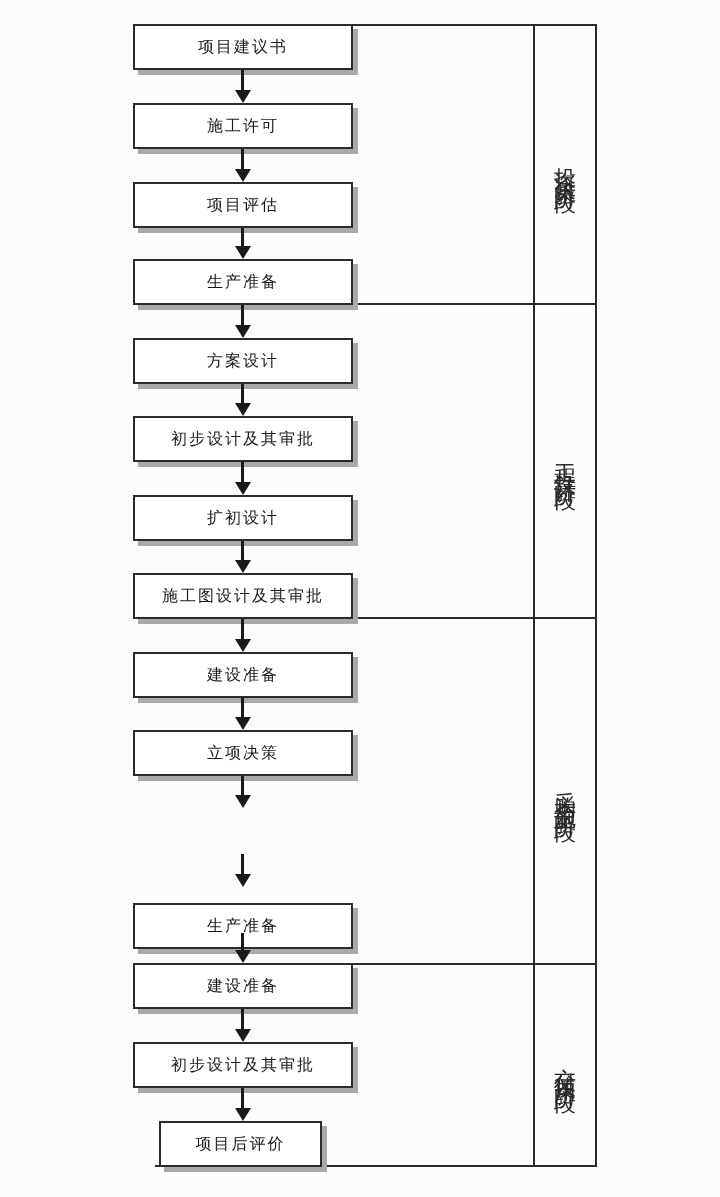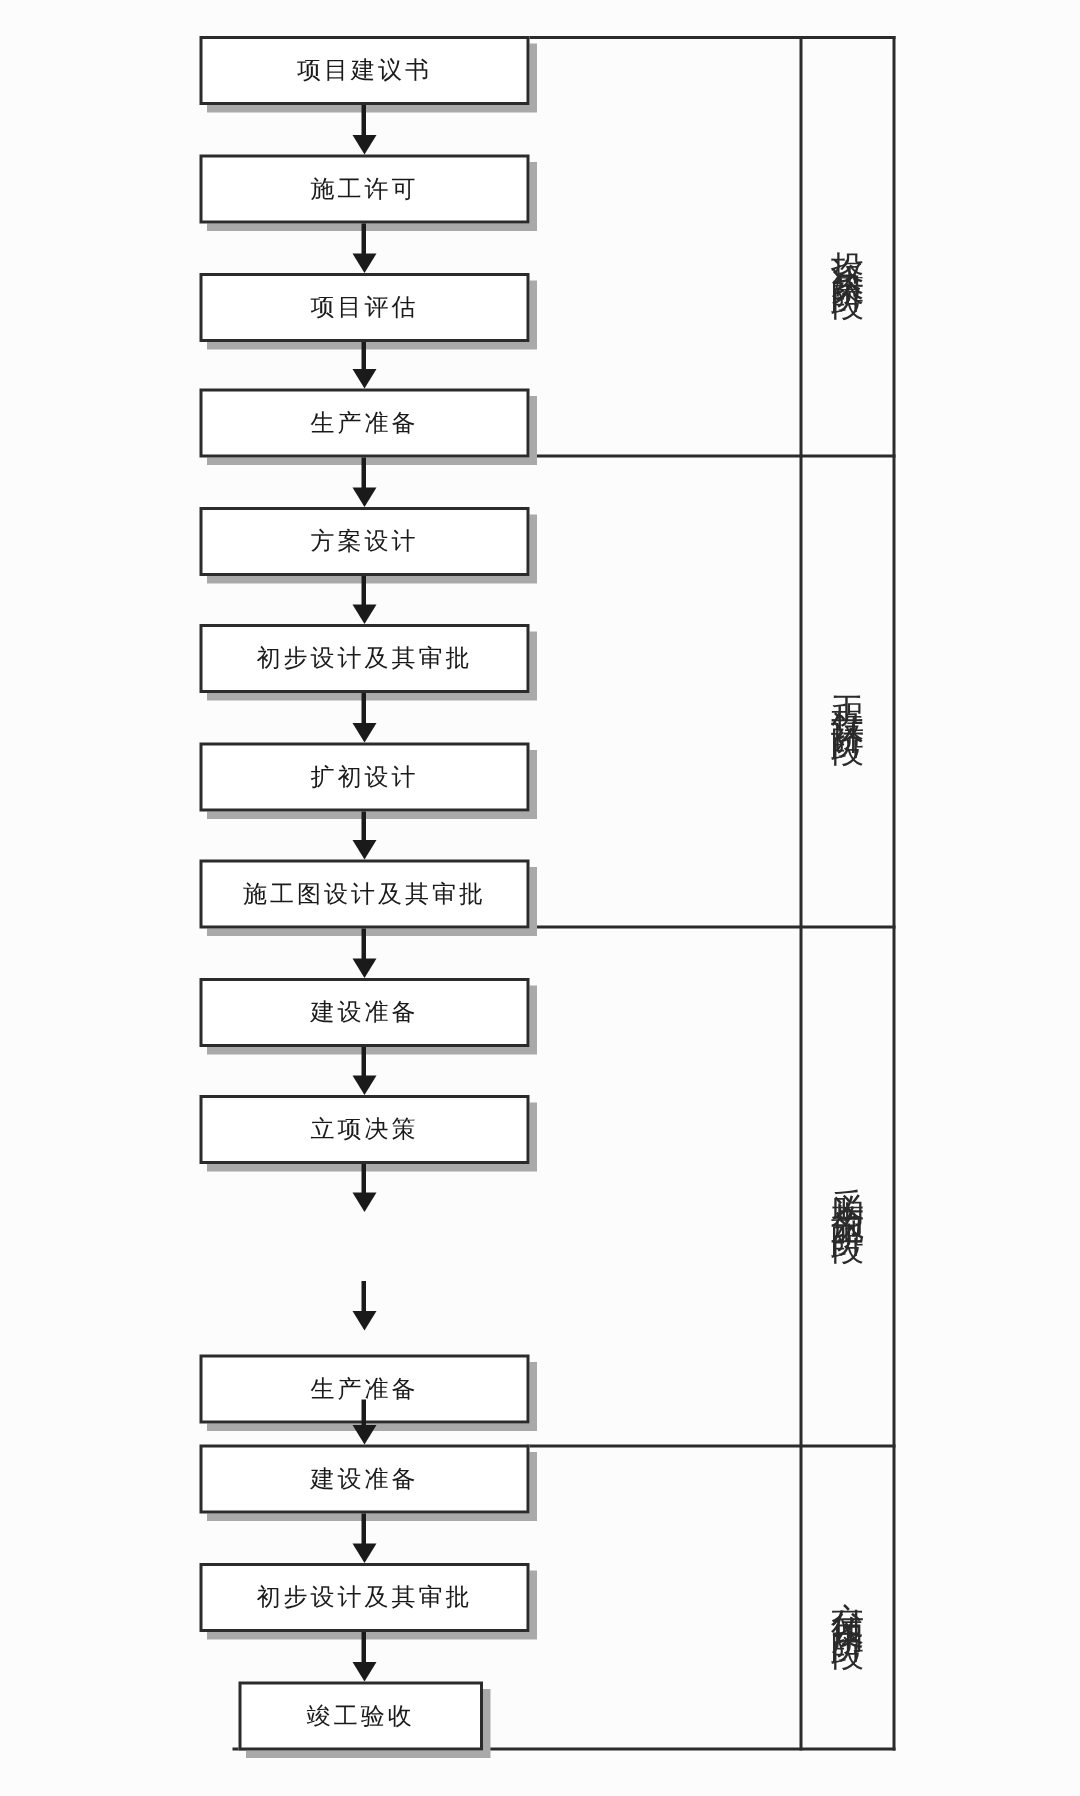--- a/index.html
+++ b/index.html
@@ -116,21 +116,21 @@
   <div class="box" style="top:259px">生产准备</div>
   <div class="box" style="top:338px">方案设计</div>
   <div class="box" style="top:416px">初步设计及其审批</div>
   <div class="box" style="top:495px">扩初设计</div>
   <div class="box" style="top:573px">施工图设计及其审批</div>
   <div class="box" style="top:652px">建设准备</div>
   <div class="box" style="top:730px">立项决策</div>
   <div class="box" style="top:903px">生产准备</div>
   <div class="box" style="top:963px">建设准备</div>
   <div class="box" style="top:1042px">初步设计及其审批</div>
-  <div class="box narrow" style="top:1121px">竣工验收</div>
+  <div class="box narrow" style="top:1121px">项目后评价</div>
 
   <div class="arrow" style="top:70px;height:33px"></div>
   <div class="arrow" style="top:149px;height:33px"></div>
   <div class="arrow" style="top:228px;height:31px"></div>
   <div class="arrow" style="top:305px;height:33px"></div>
   <div class="arrow" style="top:384px;height:32px"></div>
   <div class="arrow" style="top:462px;height:33px"></div>
   <div class="arrow" style="top:541px;height:32px"></div>
   <div class="arrow" style="top:619px;height:33px"></div>
   <div class="arrow" style="top:698px;height:32px"></div>

